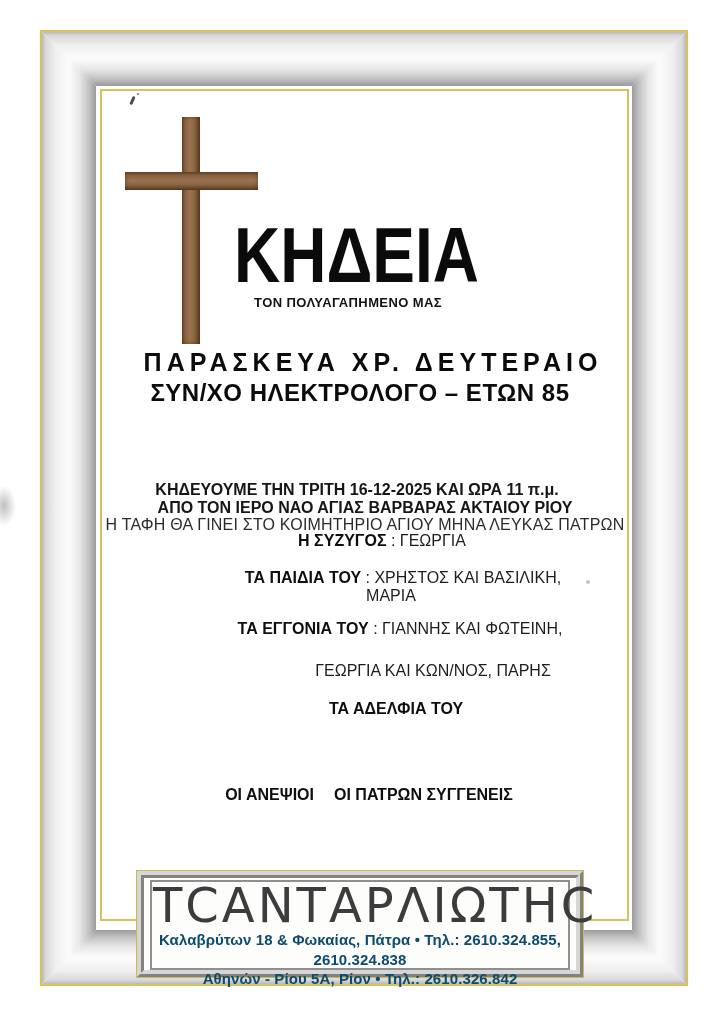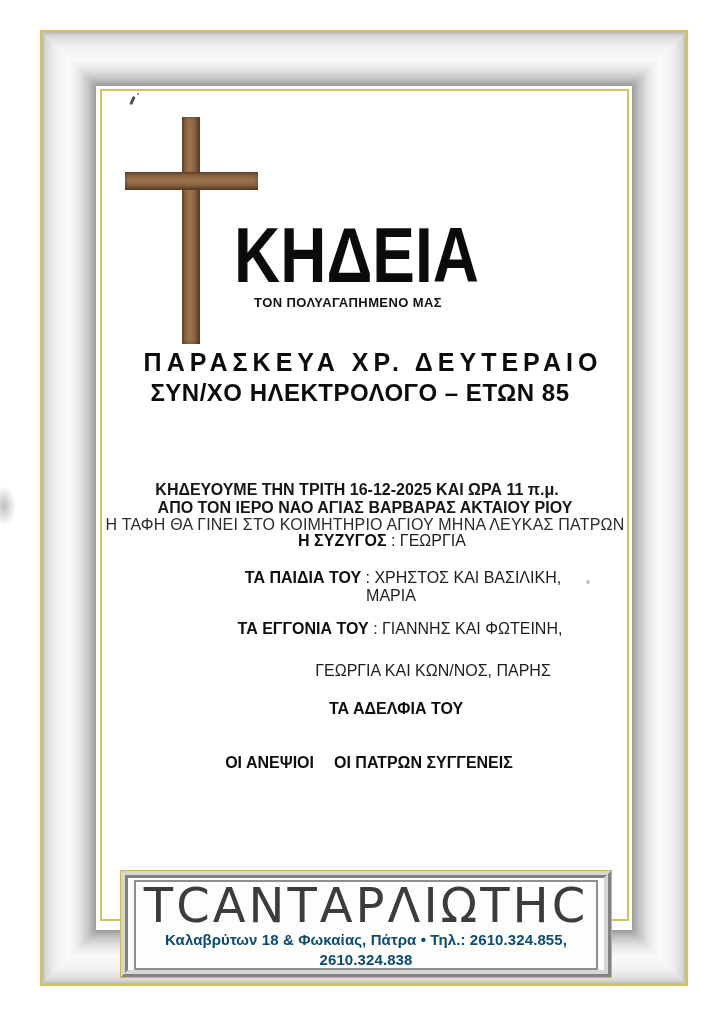--- a/index.html
+++ b/index.html
@@ -38,24 +38,24 @@
   .fam{font-size:16px; color:#1d1d1d;padding-left:36px;}
   .fam b{color:#0e0e0e;}
   .r1{top:532px;} .r1 .in{position:relative; left:-18px;}
   .r2{top:569px;} .r2 .in{position:relative; left:3px;}
   .r2b{top:587px;} .r2b .in{position:relative; left:-9px;}
   .r3{top:620px;} .r3 .in{position:relative; left:0;}
   .r3b{top:662px;margin-left:40px;} .r3b .in{position:relative; left:-7px;}
   .r4{top:669px;} .r4 .in{position:relative; left:-1px;}
   .r5{top:700px;} .r5 .in{position:relative; left:-4px;}
   .closing{top:754px; font-size:16px; font-weight:bold; color:#0e0e0e;}
-  .closing .in{position:relative; left:5px; display:inline-flex; gap:20px;}
+  .closing .in{position:relative; left:5px; display:inline-flex; gap:20px;margin-top:32px;}
   
   .logo-box{
-    position:absolute; left:120px; top:870px; width:492px; height:108px; z-index:6;
+    position:absolute; left:136px; top:870px; width:448px; height:108px; z-index:6;
     background:#fdfdfc; border:1px solid #c9ba55; box-sizing:border-box;
   }
   .logo-bevel{position:absolute; inset:0; border:7px ridge #d6d6d6; box-sizing:border-box;}
   .logo-line{position:absolute; left:13px; right:13px; top:9px; bottom:7px; border:2px solid #8f8f8f; box-sizing:border-box;}
   .logo-content{position:absolute; left:16px; right:16px; top:12px; bottom:10px; text-align:center; overflow:visible;}
   .brand{
     font-family:"DejaVu Sans", sans-serif; font-size:48px; line-height:44px;
     letter-spacing:3px; color:#3c3c3c; white-space:nowrap; font-weight:normal;
   }
   .addr{font-size:15px; line-height:19.5px; font-weight:bold; color:#0c4a6e; letter-spacing:.1px; margin-top:3px;}
@@ -177,17 +177,18 @@
     </span>
   </div>
 
   <div class="logo-box">
     <div class="logo-bevel"></div>
     <div class="logo-line"></div>
     <div class="logo-content">
       <div class="brand">ΤCΑΝΤΑΡΛΙΩΤΗC</div>
       <div class="addr">
         <div>Καλαβρύτων 18 &amp; Φωκαίας, Πάτρα • Τηλ.: 2610.324.855, 2610.324.838</div>
+        <div>Αθηνών - Ρίου 5Α, Ρίον • Τηλ.: 2610.326.842</div>
       </div>
     </div>
   </div>
 
 </div>
 
 </body></html>

